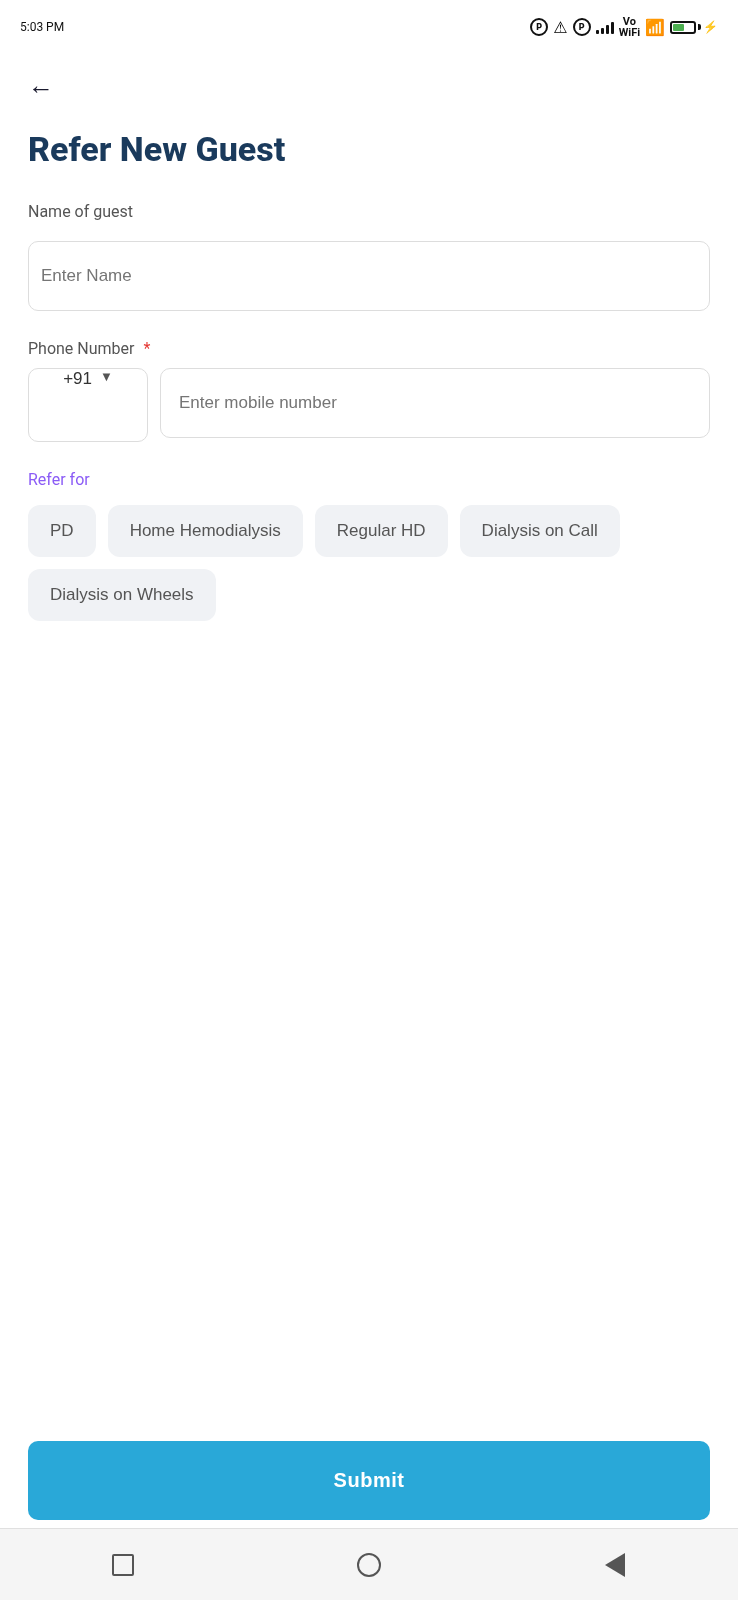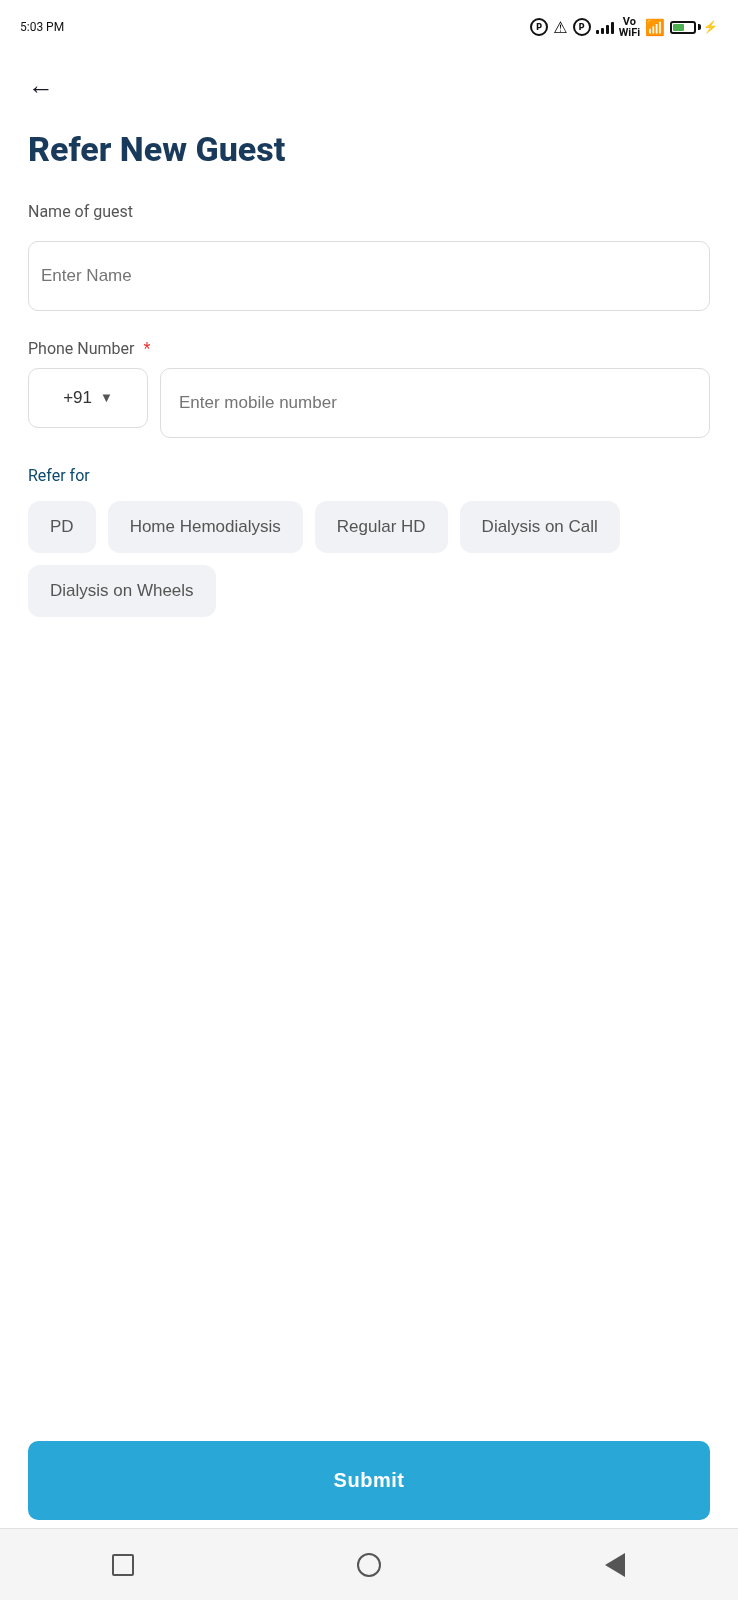--- a/index.html
+++ b/index.html
@@ -138,25 +138,24 @@
     }
 
     
     .phone-row {
       display: flex;
       gap: 12px;
       margin-bottom: 28px;
     }
     .country-code-btn {
       display: flex;
-      align-items: center;
       justify-content: center;
       gap: 8px;
       width: 120px;
-      height: 60px;
+      height: 74px;
       border: 1.5px solid #ddd;
       border-radius: 10px;
       background: #fff;
       font-size: 17px;
       color: #333;
       cursor: pointer;
       flex-shrink: 0;
     }
     .chevron-down {
       font-size: 13px;
@@ -170,21 +169,21 @@
       padding: 0 18px;
       font-size: 17px;
       color: #999;
       outline: none;
       background: #fff;
     }
 
     
     .refer-for-label {
       font-size: 16px;
-      color: #0c4a6e;
+      color: #8b5cf6;
       margin-bottom: 16px;
     }
 
     .chips-row {
       display: flex;
       flex-wrap: wrap;
       gap: 12px;
       margin-bottom: 0;
     }
 

